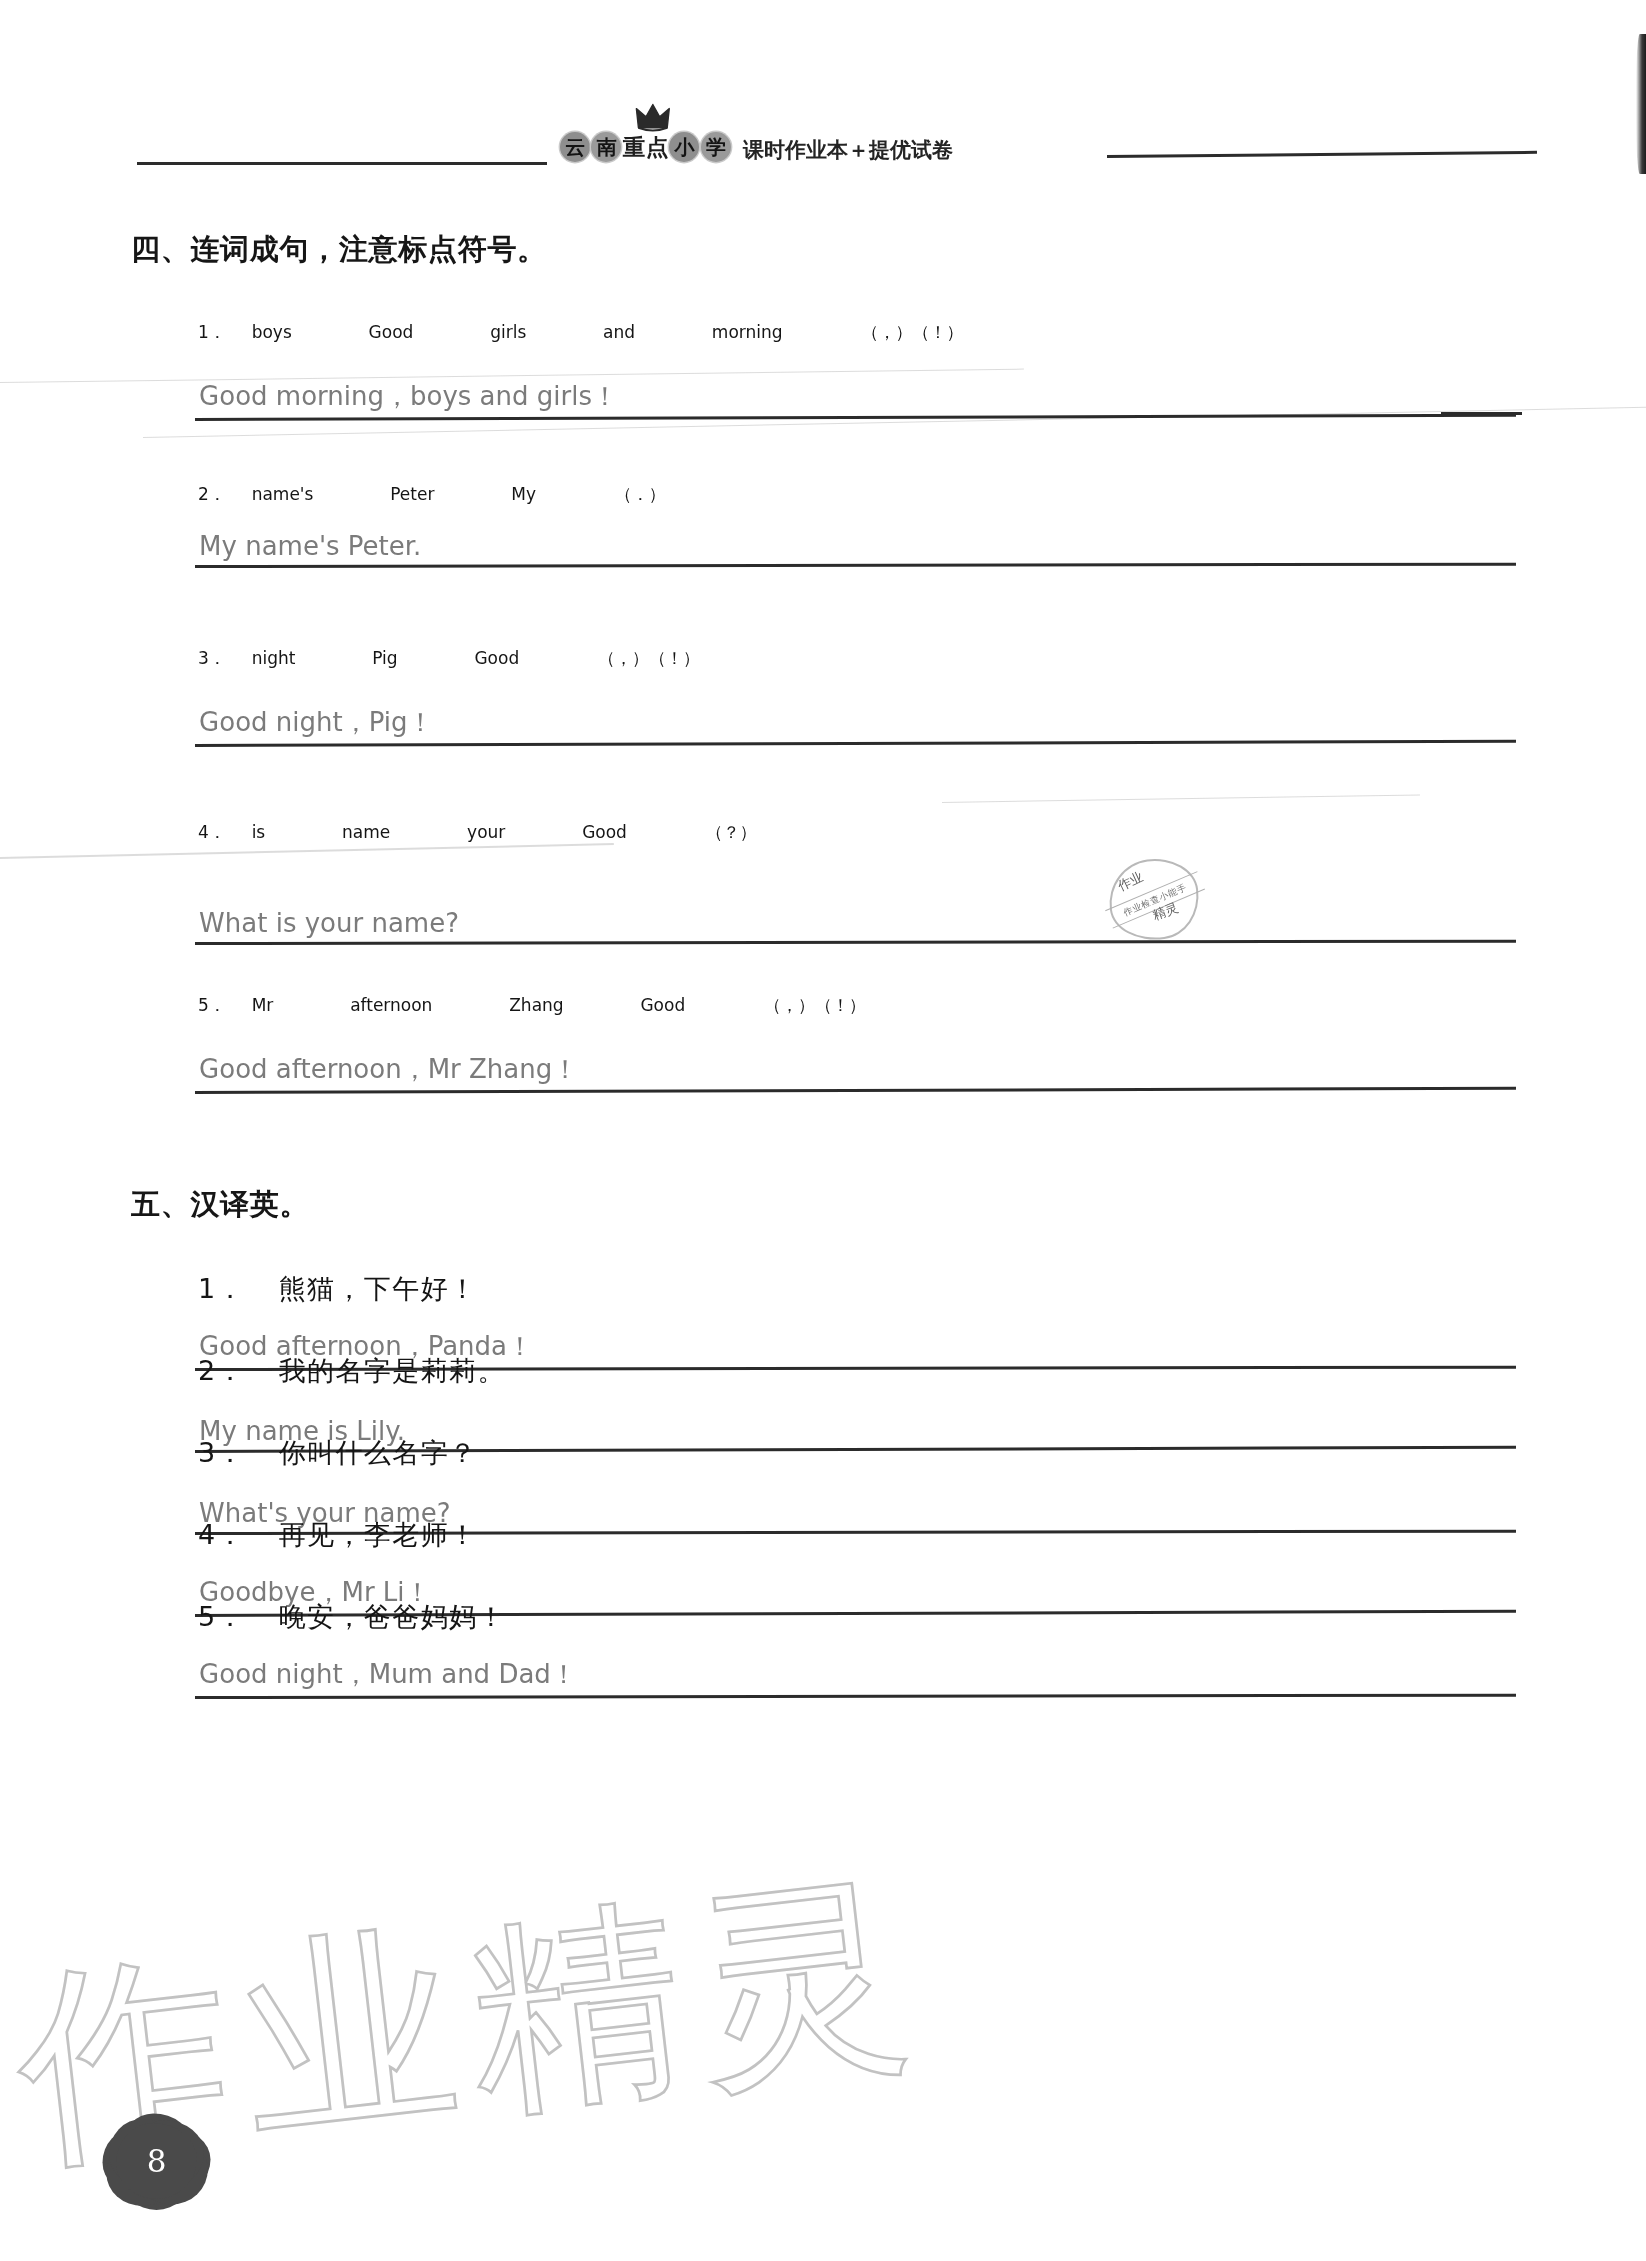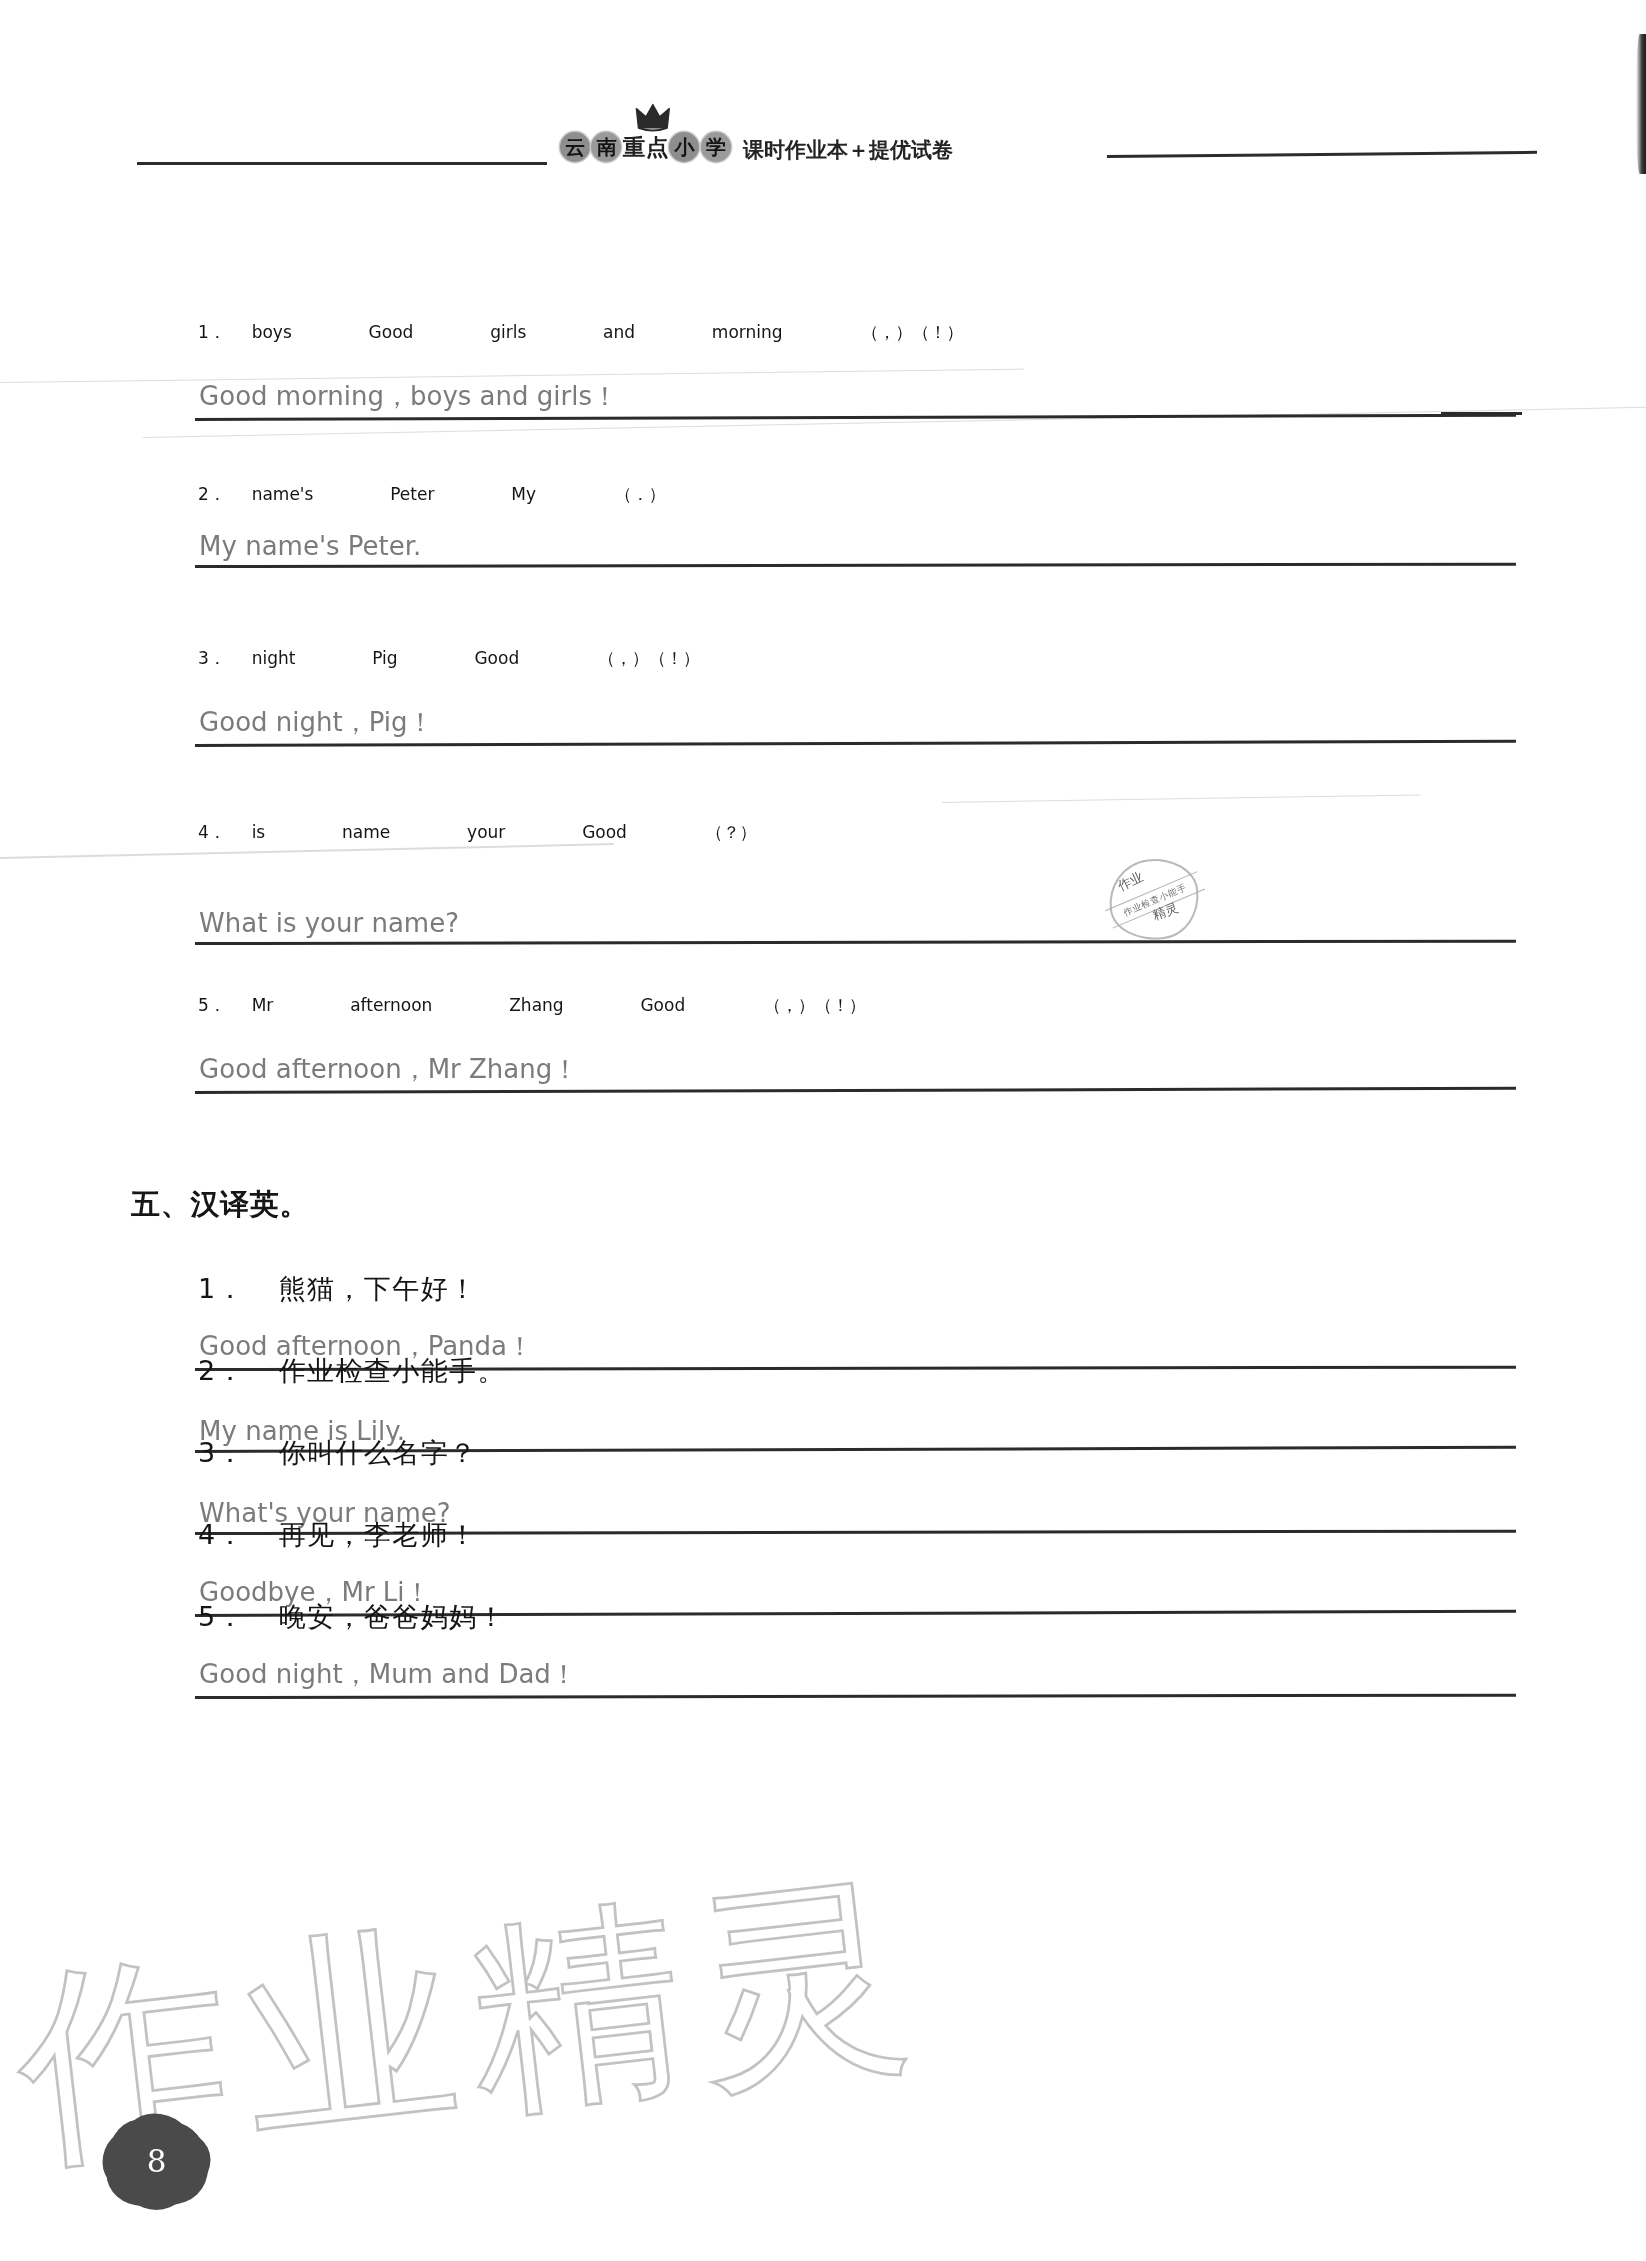--- a/index.html
+++ b/index.html
@@ -328,20 +328,21 @@
         <span class="brand-char">重</span>
         <span class="brand-char">点</span>
         <span class="brand-char badge">小</span>
         <span class="brand-char badge ring">学</span>
       </div>
 
       <div class="brand-sub">课时作业本＋提优试卷</div>
     </div>
   </div>
 
+  <div class="section-heading" id="sec4-heading">四、连词成句，注意标点符号。</div>
 
   <div class="item" style="top:0">
     <div class="q-line" style="top:321px">
       <span class="q-num">1．</span>
       <span style="display:inline-block;width:15px"></span>
       <span class="q-word">boys</span>
       <span style="display:inline-block;width:66px"></span>
       <span class="q-word">Good</span>
       <span style="display:inline-block;width:66px"></span>
       <span class="q-word">girls</span>
@@ -453,21 +454,21 @@
     <div class="answer-slot" style="top:1322px">
       <div class="answer-text">Good afternoon，Panda！</div>
       <div class="answer-rule tilt-b"></div>
     </div>
   </div>
 
   <div class="item" style="top:0">
     <div class="cn-line" style="top:1353px">
       <span class="q-num">2．</span>
       <span style="display:inline-block;width:13.7px"></span>
-      <span class="q-word">作业检查小能手。</span>
+      <span class="q-word">我的名字是莉莉。</span>
     </div>
     <div class="answer-slot" style="top:1404px">
       <div class="answer-text">My name is Lily.</div>
       <div class="answer-rule tilt-a"></div>
     </div>
   </div>
 
   <div class="item" style="top:0">
     <div class="cn-line" style="top:1435px">
       <span class="q-num">3．</span>

